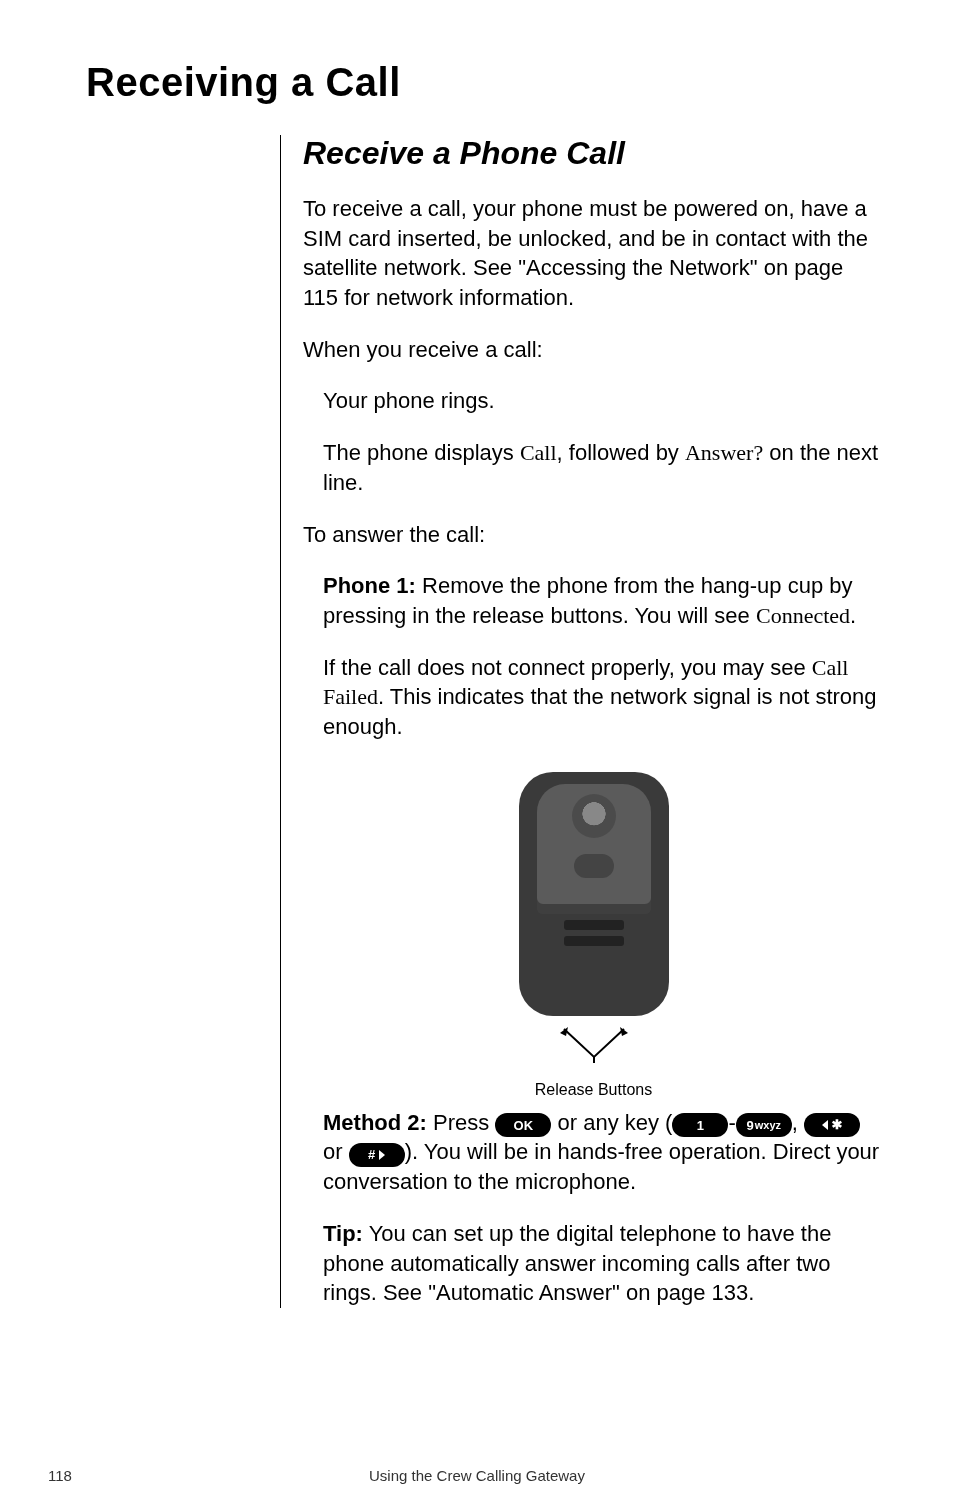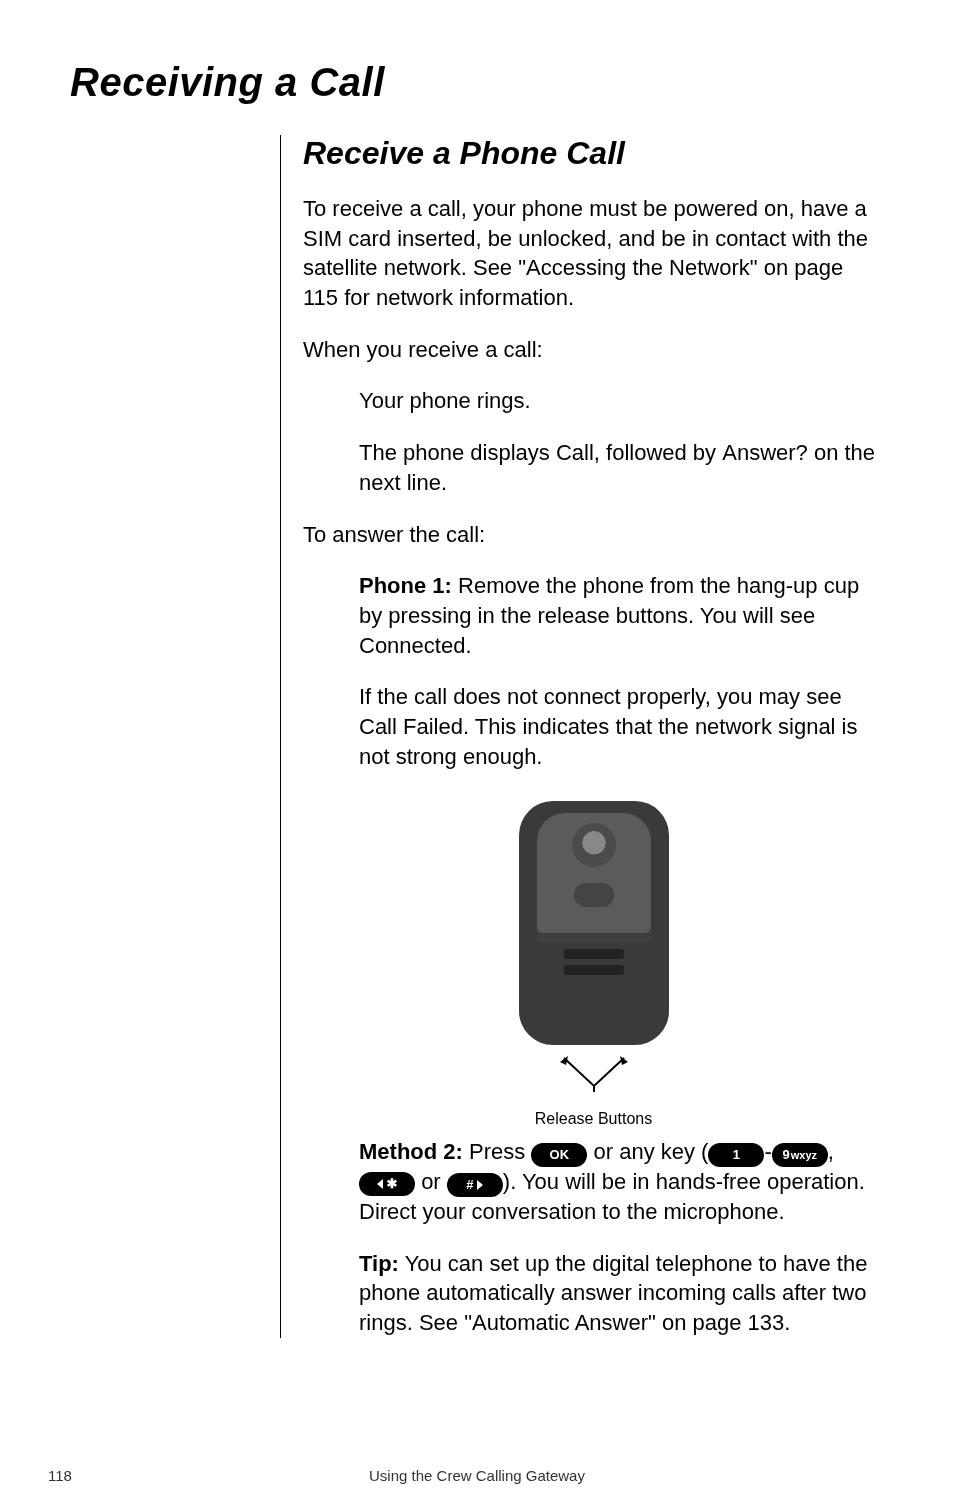--- a/index.html
+++ b/index.html
@@ -11,46 +11,45 @@
   }
   .page {
     width: 954px;
     min-height: 1493px;
     box-sizing: border-box;
     padding: 60px 70px 60px 70px;
     position: relative;
   }
   .h1 {
     font-weight: 800;
-    font-style: italic;
     font-size: 40px;
-    margin: 0 0 30px 0;
+    margin: 0 0 30px 16px;
     letter-spacing: 0.5px;
   }
   .content {
     margin-left: 210px;
     border-left: 1px solid #000;
     padding-left: 22px;
   }
   .h2 {
     font-weight: 800;
     font-style: italic;
     font-size: 32px;
     margin: 14px 0 22px 0;
   }
   .para {
     font-size: 22px;
     line-height: 1.35;
     margin: 0 0 22px 0;
   }
   .indented {
-    margin-left: 56px;
+    margin-left: 20px;
   }
   .disp {
-    font-family: Liberation Sans, sans-serif;
+    font-family: Liberation Serif, serif;
     font-weight: 100;
     text-align: center;
   }
   .figwrap {
     text-align: center;
     margin: 18px 0 10px 0;
     line-height: 1;
   }
   .device {
     display: inline-block;

